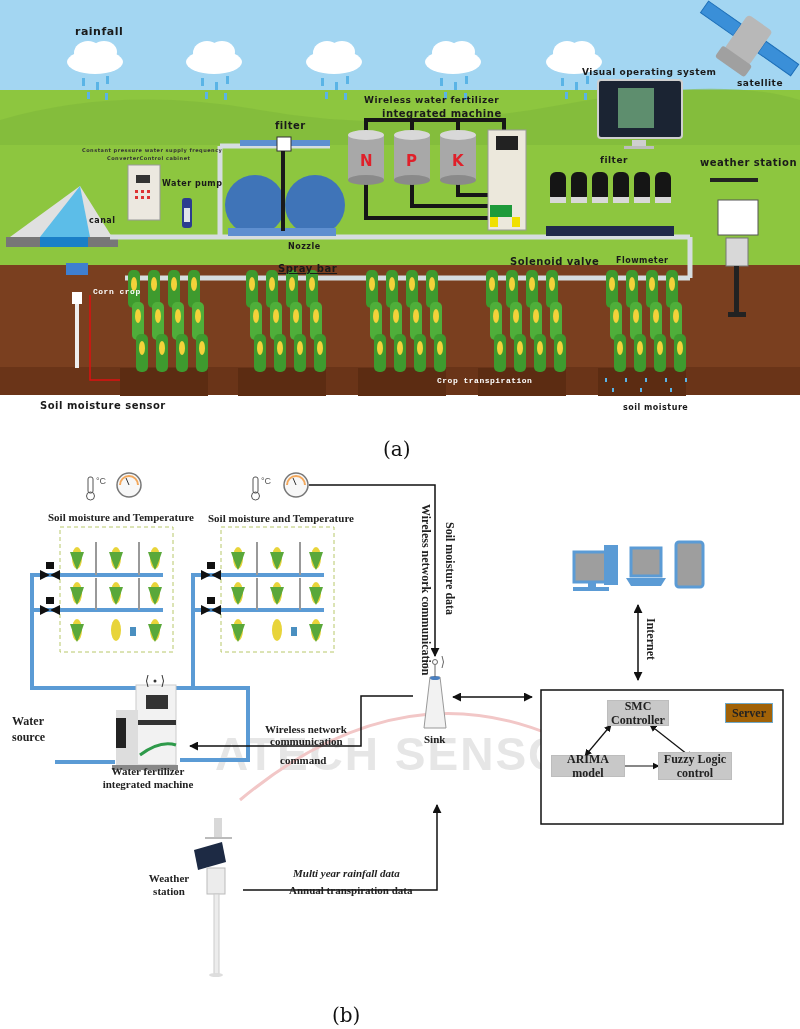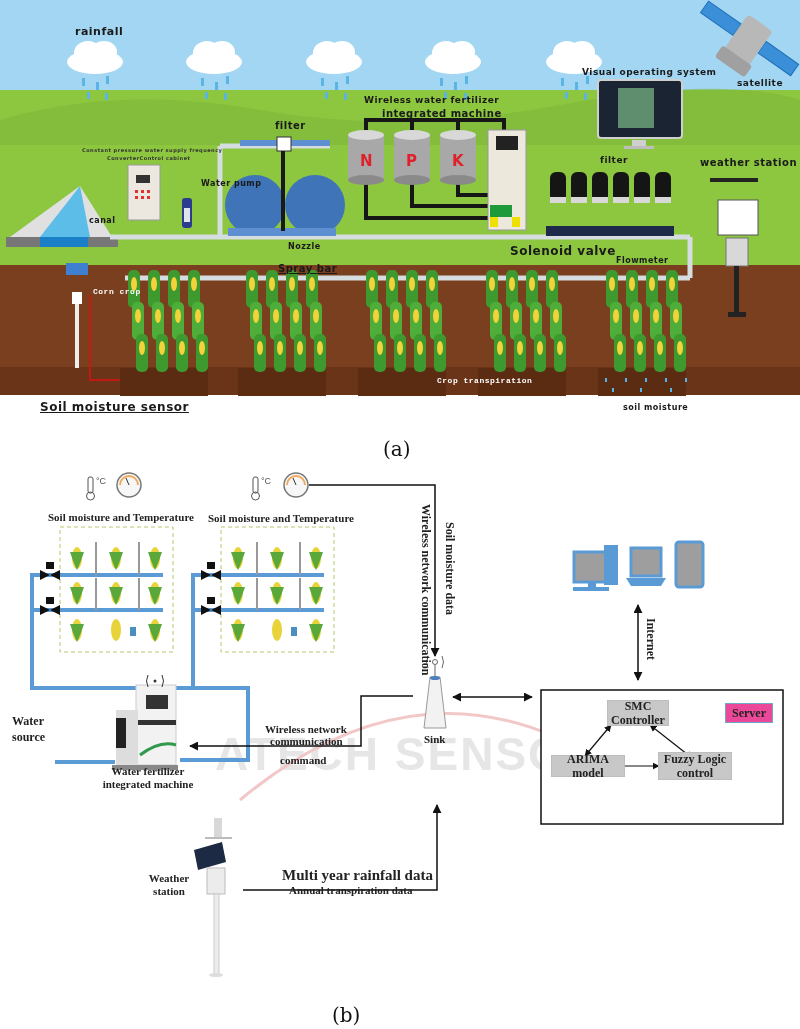--- a/index.html
+++ b/index.html
@@ -348,30 +348,30 @@
   
   <div class="abs lbl-a" style="left:75px;top:25px;font-size:11px;">rainfall</div>
   <div class="abs lbl-a" style="left:737px;top:78px;font-size:9px;">satellite</div>
   <div class="abs lbl-a" style="left:582px;top:67px;font-size:9px;">Visual operating system</div>
   <div class="abs lbl-a" style="left:364px;top:95px;font-size:9px;">Wireless water fertilizer</div>
   <div class="abs lbl-a" style="left:382px;top:108px;font-size:10px;">integrated machine</div>
   <div class="abs lbl-a" style="left:275px;top:120px;font-size:10px;">filter</div>
   <div class="abs lbl-a" style="left:600px;top:155px;font-size:9px;">filter</div>
   <div class="abs lbl-a" style="left:82px;top:147px;font-size:5px;color:#333;">Constant pressure water supply frequency</div>
   <div class="abs lbl-a" style="left:107px;top:155px;font-size:5px;color:#333;">ConverterControl cabinet</div>
-  <div class="abs lbl-a" style="left:162px;top:179px;font-size:8px;padding-left:39px;">Water pump</div>
+  <div class="abs lbl-a" style="left:162px;top:179px;font-size:8px;">Water pump</div>
   <div class="abs lbl-a" style="left:89px;top:216px;font-size:8px;">canal</div>
   <div class="abs lbl-a" style="left:288px;top:242px;font-size:8px;">Nozzle</div>
   <div class="abs lbl-a" style="left:278px;top:263px;font-size:10px;text-decoration:underline;">Spray bar</div>
-  <div class="abs lbl-a" style="left:510px;top:244px;font-size:12px;">Solenoid valve</div>
+  <div class="abs lbl-a" style="left:510px;top:256px;font-size:10px;">Solenoid valve</div>
   <div class="abs lbl-a" style="left:616px;top:256px;font-size:8px;">Flowmeter</div>
   <div class="abs lbl-a" style="left:700px;top:157px;font-size:10px;">weather station</div>
   <div class="abs lbl-w" style="left:93px;top:287px;font-size:8px;">Corn crop</div>
   <div class="abs lbl-w" style="left:437px;top:376px;font-size:8px;">Crop transpiration</div>
-  <div class="abs lbl-a" style="left:40px;top:400px;font-size:12px;text-decoration:underline;">Soil moisture sensor</div>
+  <div class="abs lbl-a" style="left:40px;top:400px;font-size:10px;">Soil moisture sensor</div>
   <div class="abs lbl-a" style="left:623px;top:403px;font-size:8px;">soil moisture</div>
 
   
   <div class="abs lbl-a" style="left:360px;top:152px;font-size:15px;color:#e0202a;">N</div>
   <div class="abs lbl-a" style="left:406px;top:152px;font-size:15px;color:#e0202a;">P</div>
   <div class="abs lbl-a" style="left:452px;top:152px;font-size:15px;color:#e0202a;">K</div>
 </div>
 
 <div class="abs panel-label" style="left:383px;top:437px;">(a)</div>
 
@@ -560,23 +560,23 @@
   <div class="abs vtext" style="left:442px;top:52px;">Soil moisture data</div>
   <div class="abs vtext" style="left:643px;top:148px;">Internet</div>
 
   <div class="abs serif" style="left:12px;top:243px;font-size:12px;text-align:center;width:32px;white-space:normal;line-height:16px;">Water source</div>
   <div class="abs serif" style="left:88px;top:295px;font-size:11px;text-align:center;width:120px;white-space:normal;line-height:13px;">Water fertilizer integrated machine</div>
   <div class="abs serif" style="left:265px;top:253px;font-size:11px;">Wireless network</div>
   <div class="abs serif" style="left:270px;top:265px;font-size:11px;">communication</div>
   <div class="abs serif" style="left:280px;top:284px;font-size:11px;">command</div>
   <div class="abs serif" style="left:424px;top:263px;font-size:11px;">Sink</div>
   <div class="abs serif" style="left:145px;top:402px;font-size:11px;text-align:center;width:48px;white-space:normal;line-height:13px;">Weather station</div>
-  <div class="abs serif" style="left:282px;top:397px;font-size:15px;">Multi year rainfall data</div>
+  <div class="abs serif" style="left:293px;top:397px;font-size:11px;font-style:italic;">Multi year rainfall data</div>
   <div class="abs serif" style="left:289px;top:414px;font-size:11px;">Annual transpiration data</div>
 
   
   <div class="abs gbox" style="left:607px;top:230px;width:60px;height:24px;">SMC Controller</div>
   <div class="abs gbox" style="left:551px;top:285px;width:72px;height:20px;">ARIMA model</div>
   <div class="abs gbox" style="left:658px;top:282px;width:72px;height:26px;">Fuzzy Logic control</div>
-  <div class="abs gbox" style="left:725px;top:233px;width:46px;height:18px;background:#ec4899;border-color:#6fa8c8;">Server</div>
+  <div class="abs gbox" style="left:725px;top:233px;width:46px;height:18px;background:#a16207;border-color:#6fa8c8;">Server</div>
 </div>
 
 <div class="abs panel-label" style="left:332px;top:1003px;">(b)</div>
 
 </body></html>

